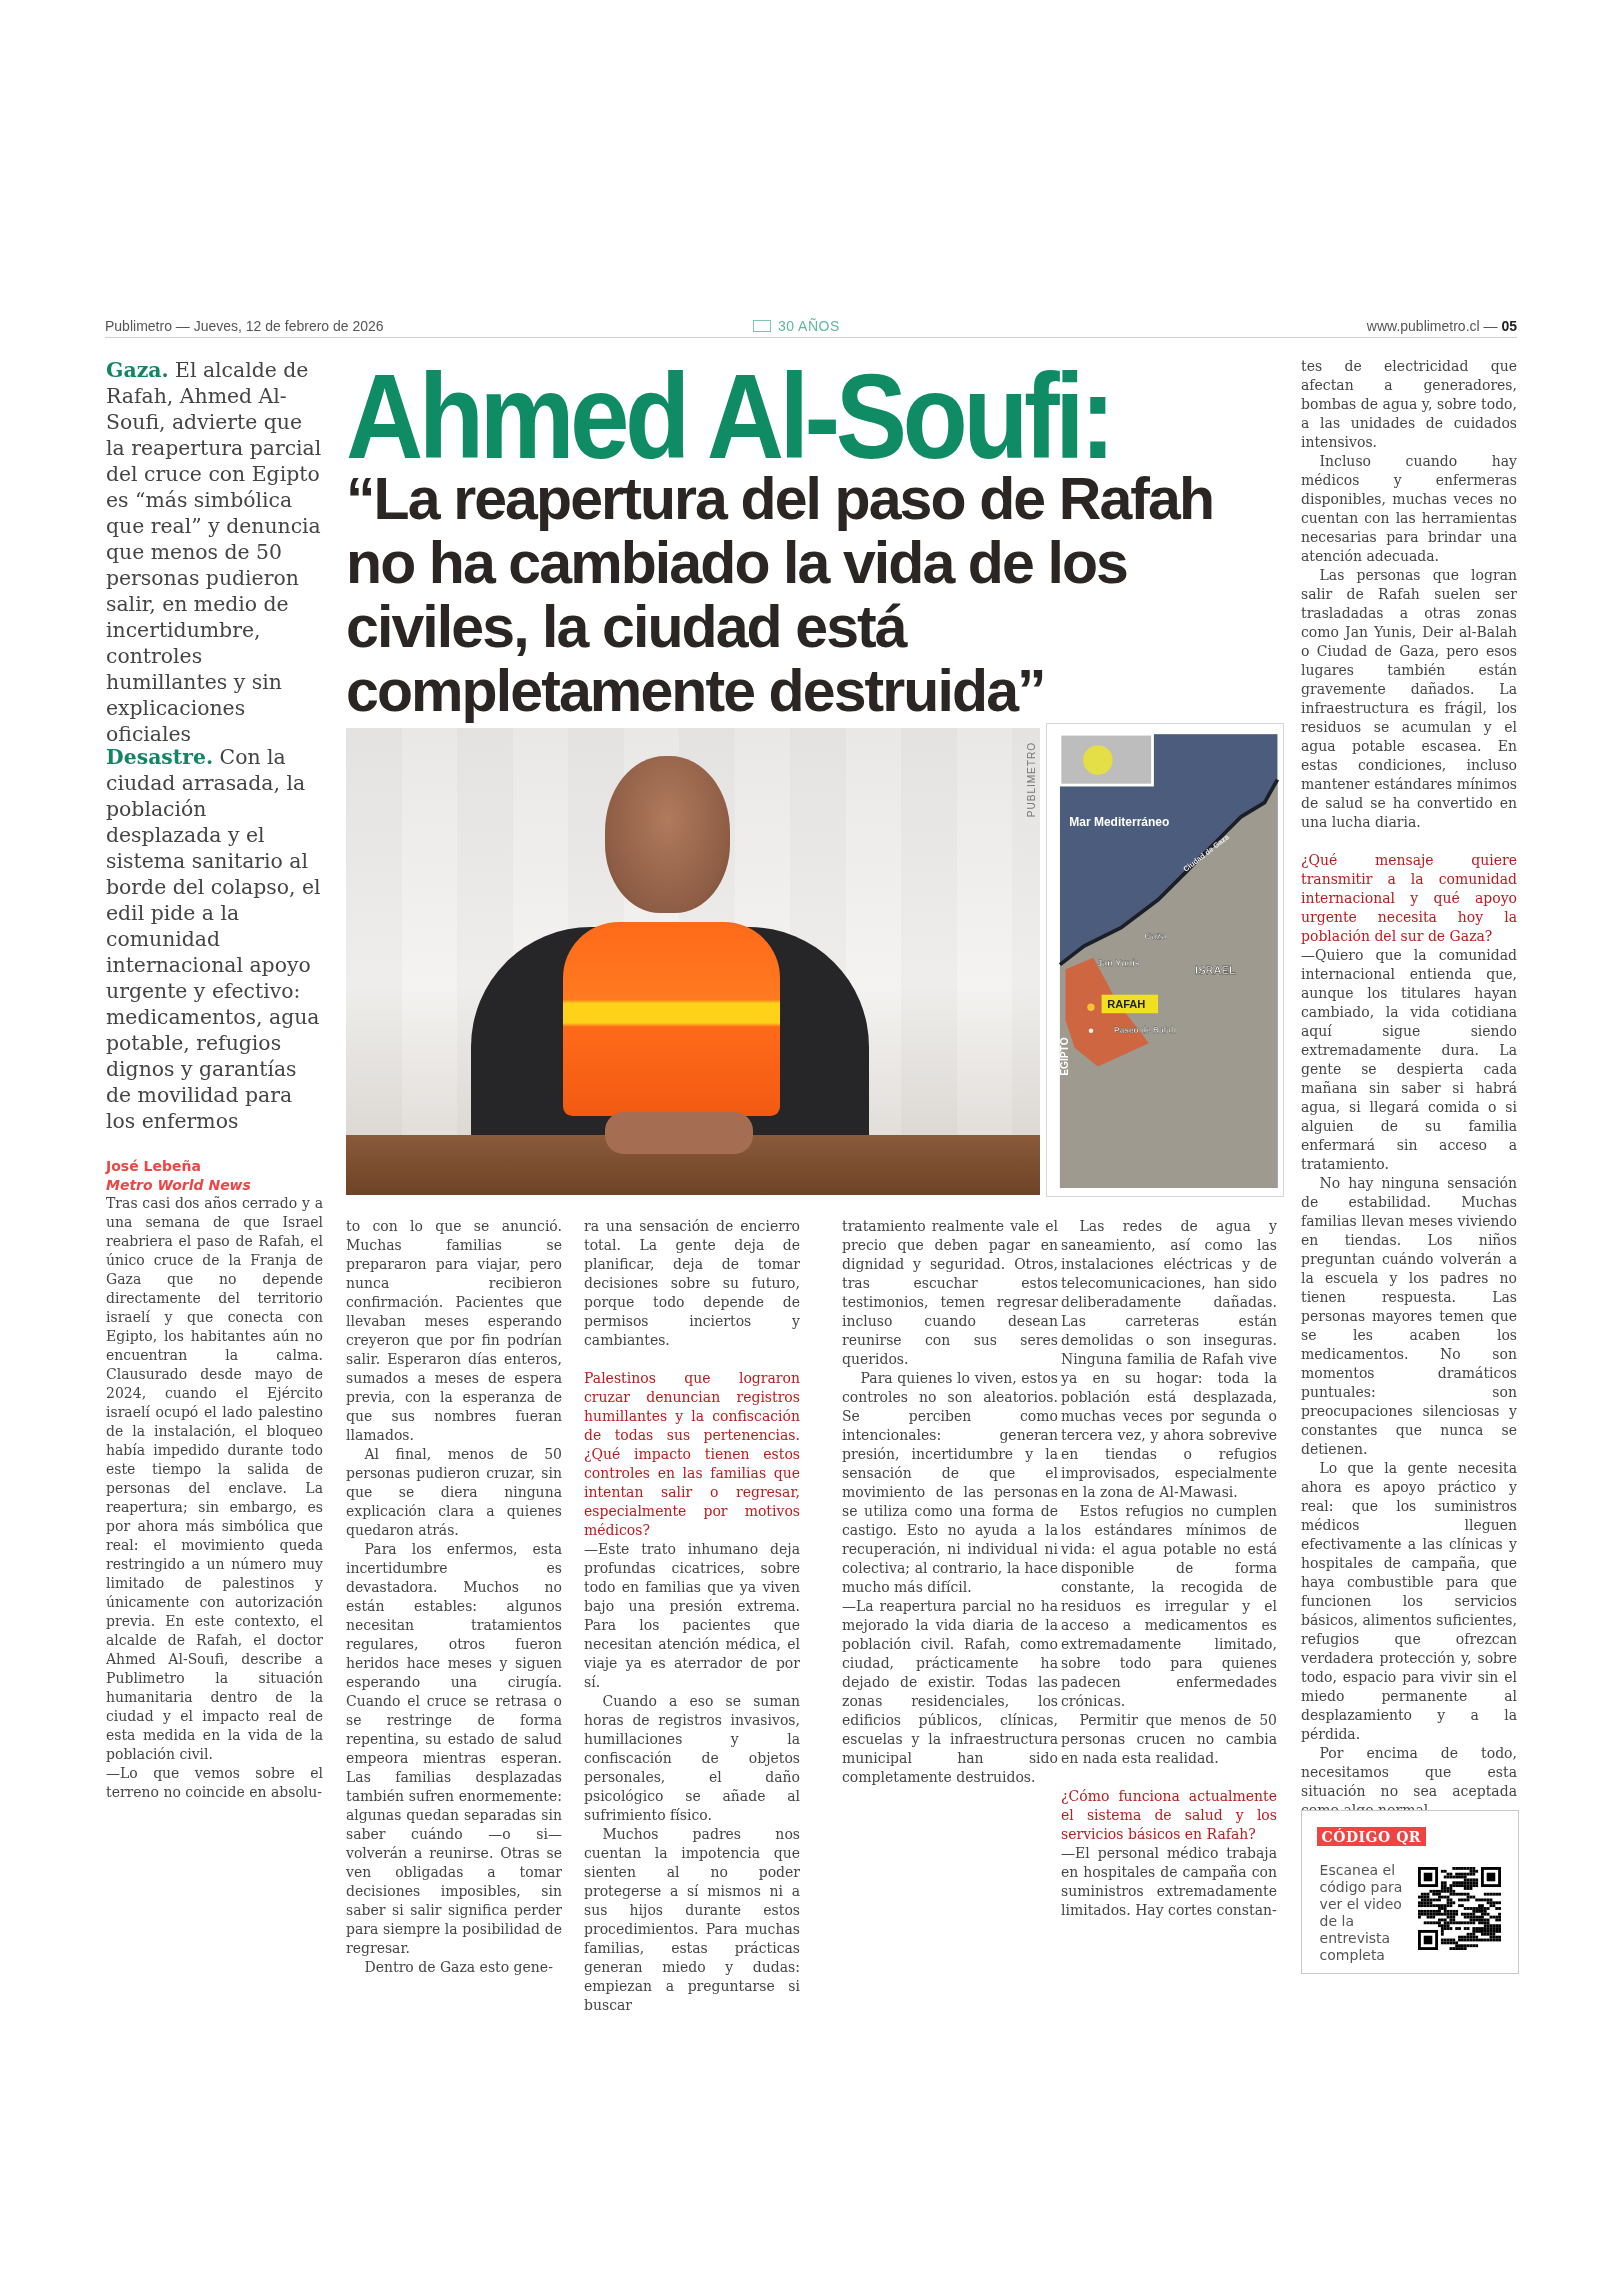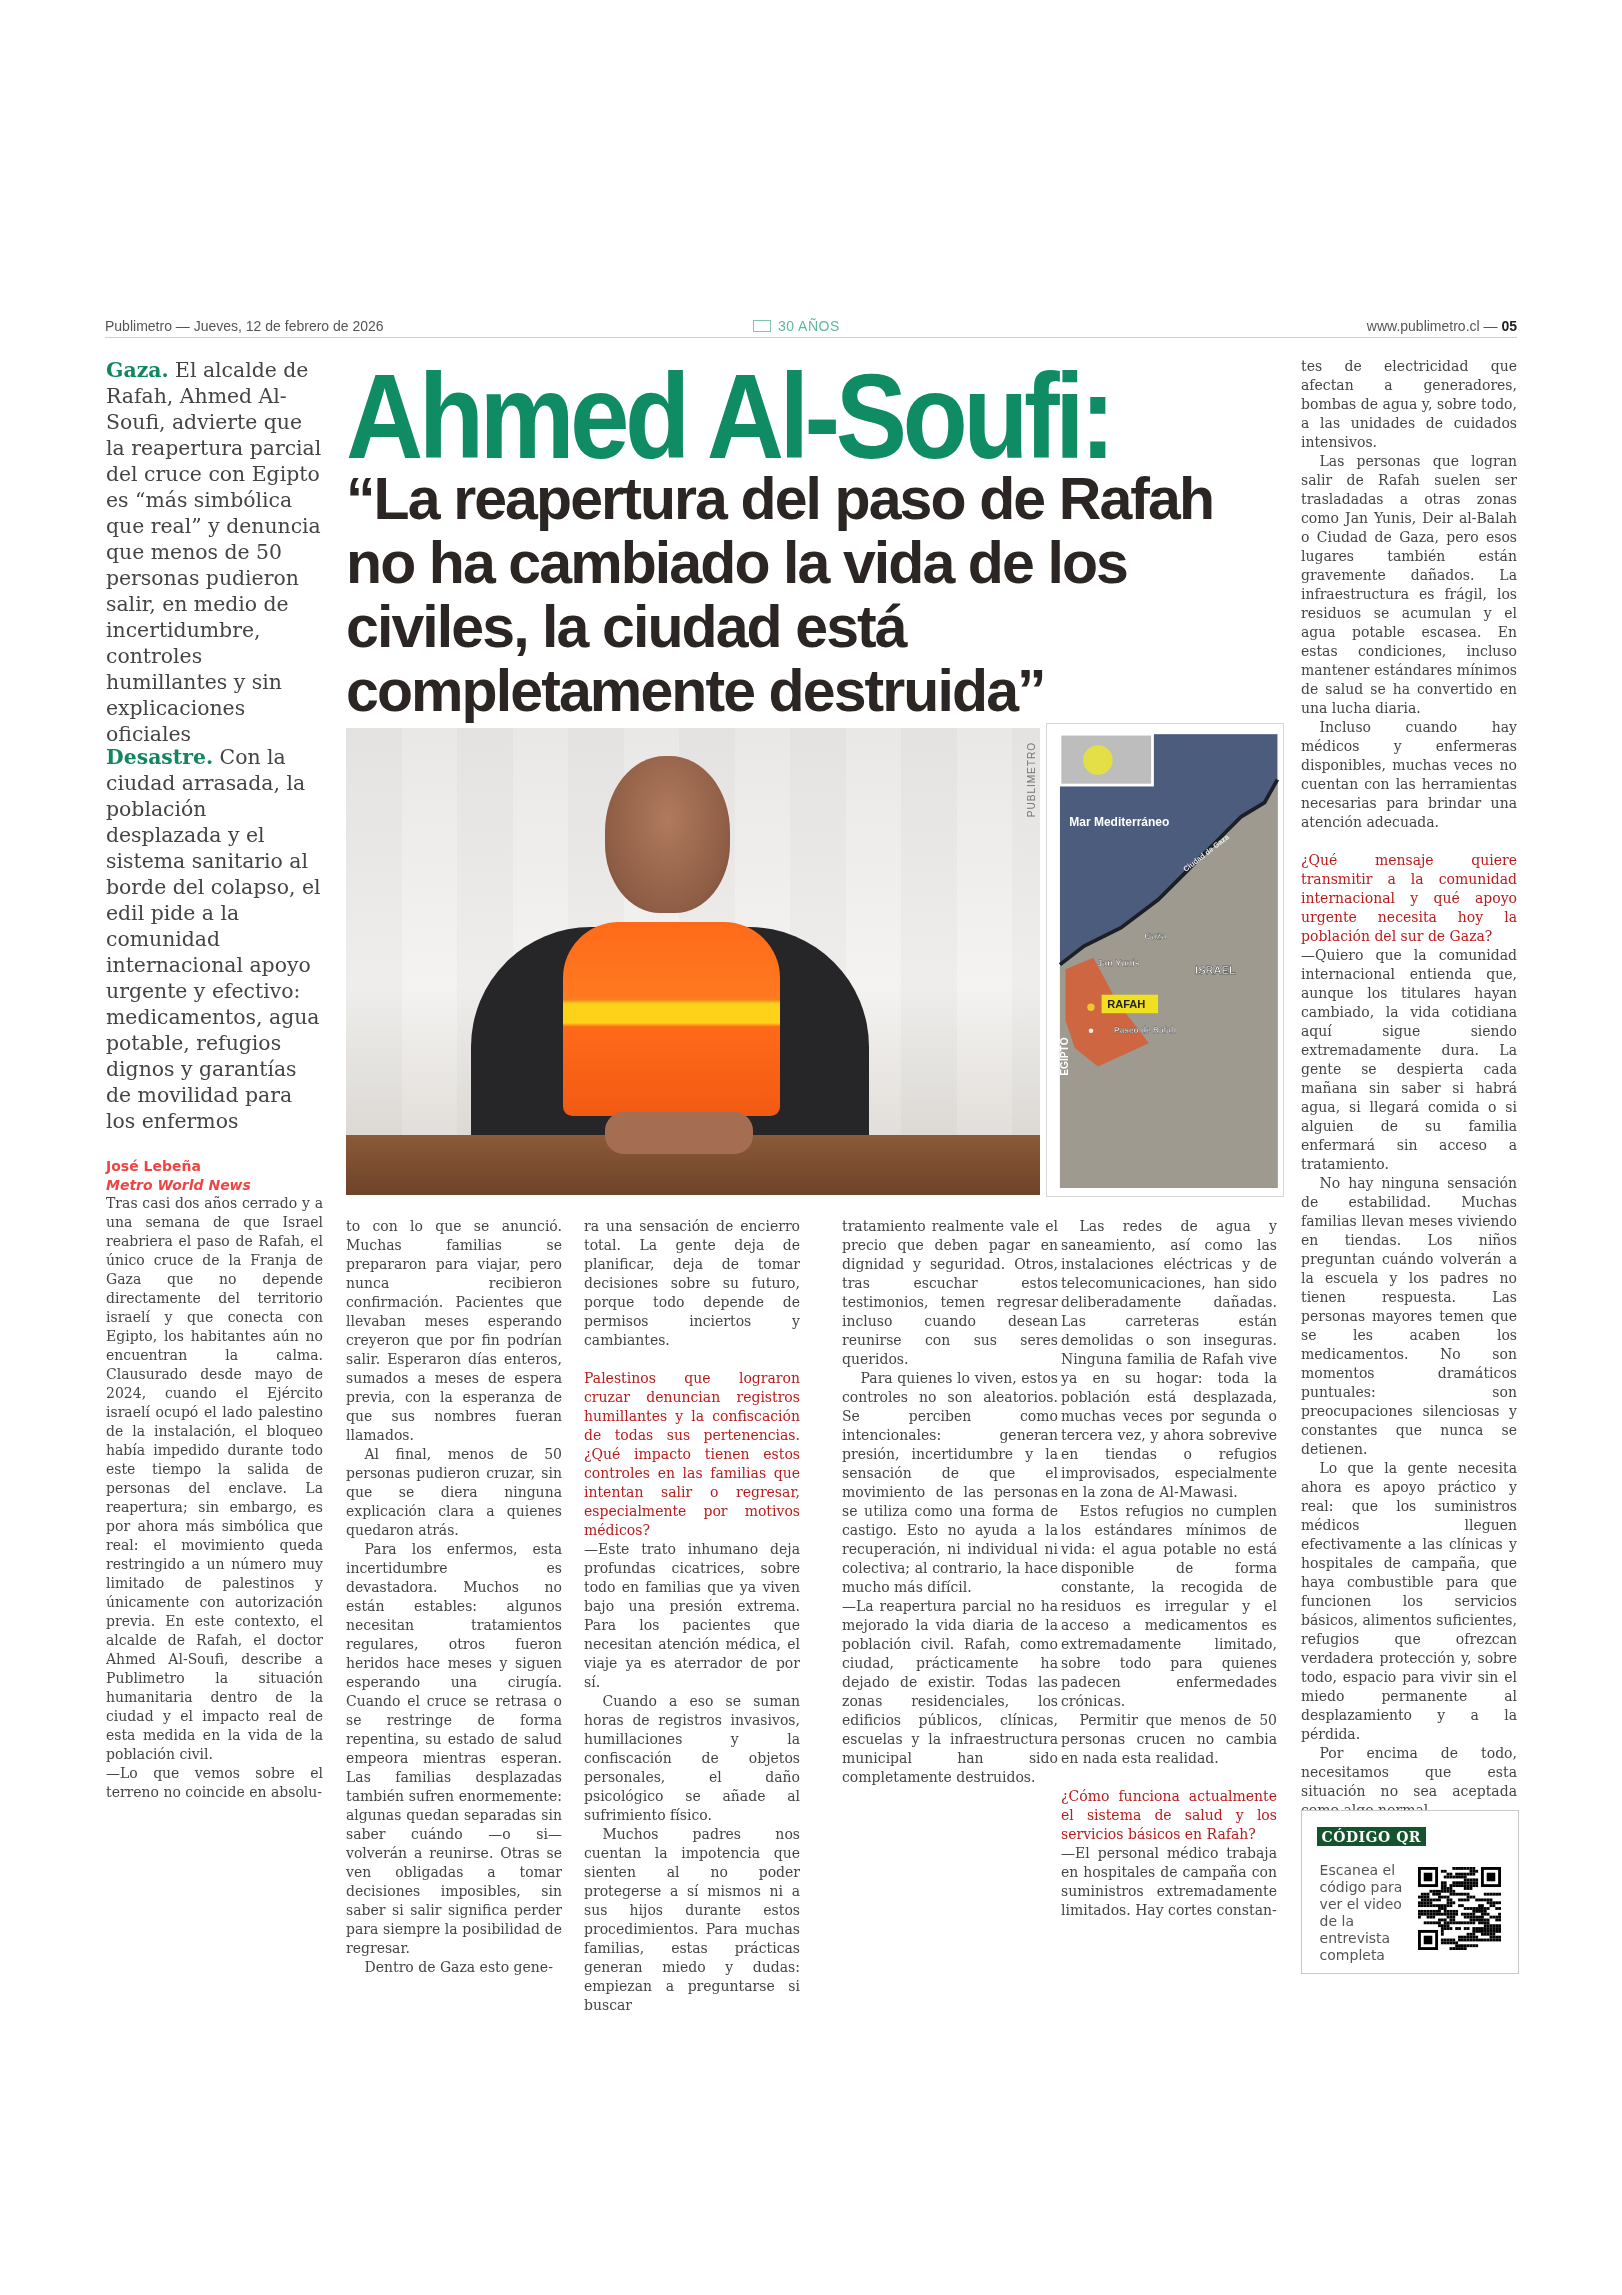--- a/index.html
+++ b/index.html
@@ -32,21 +32,21 @@
   .maplabel { font-family:"Liberation Sans",sans-serif; font-weight:bold; }
   
   .col { font-family: "DejaVu Serif", serif; font-size: 14px; line-height: 19px; color: #444; text-align: justify; hyphens: auto; }
   .col p { margin: 0; text-indent: 18.5px; }
   .col p.noind { text-indent: 0; }
   .col .q { font-weight: normal; color: #b91c1c; text-indent: 0; margin-top: 18.5px; }
   .byline { font-family: "DejaVu Sans", sans-serif; font-size: 14px; line-height: 18.5px; color: #ef4444; font-weight: bold; }
   .byline .org { font-style: italic; }
   
   .qrbox { left: 1301px; top: 1810px; width: 216px; height: 162px; border: 1.4px solid #c9c9c9; background:#fff; }
-  .qrtag { position:absolute; left:15px; top:15.7px; background:#14532d; color:#fff; font-family:"DejaVu Serif",serif; font-weight:bold; font-size:14px; padding:1.9px 4.6px; letter-spacing:0.5px; }
+  .qrtag { position:absolute; left:15px; top:15.7px; background:#ef4444; color:#fff; font-family:"DejaVu Serif",serif; font-weight:bold; font-size:14px; padding:1.9px 4.6px; letter-spacing:0.5px; }
   .qrtext { position:absolute; left:17.6px; top:51px; width:83px; font-family:"DejaVu Sans",sans-serif; font-size:14px; line-height:17px; color:#555; }
   .qrcode { position:absolute; left:116px; top:56px; width:83px; height:83px; }
 </style>
 </head>
 <body>
 
 <div class="abs hdr">
   <span class="left">Publimetro — Jueves, 12 de febrero de 2026</span>
   <span class="mid">
     <span style="display:inline-block;width:15.7px;height:10.2px;border:1.4px solid #7cc8ad;margin-right:2.8px;vertical-align:-0.9px;"></span>
@@ -130,22 +130,22 @@
   </div>
 <div class="abs col" id="col5" style="left:1061px; top:1217px; width:216px;">
     <p class="">Las redes de agua y saneamiento, así como las instalaciones eléctricas y de telecomunicaciones, han sido deliberadamente dañadas. Las carreteras están demolidas o son inseguras. Ninguna familia de Rafah vive ya en su hogar: toda la población está desplazada, muchas veces por segunda o tercera vez, y ahora sobrevive en tiendas o refugios improvisados, especialmente en la zona de Al-Mawasi.</p>
     <p class="">Estos refugios no cumplen los estándares mínimos de vida: el agua potable no está disponible de forma constante, la recogida de residuos es irregular y el acceso a medicamentos es extremadamente limitado, sobre todo para quienes padecen enfermedades crónicas.</p>
     <p class="">Permitir que menos de 50 personas crucen no cambia en nada esta realidad.</p>
     <p class="q">¿Cómo funciona actualmente el sistema de salud y los servicios básicos en Rafah?</p>
     <p class="noind">—El personal médico trabaja en hospitales de campaña con suministros extremadamente limitados. Hay cortes constan-</p>
   </div>
 <div class="abs col" id="col6" style="left:1301px; top:357px; width:216px;">
     <p class="noind">tes de electricidad que afectan a generadores, bombas de agua y, sobre todo, a las unidades de cuidados intensivos.</p>
+    <p class="">Incluso cuando hay médicos y enfermeras disponibles, muchas veces no cuentan con las herramientas necesarias para brindar una atención adecuada.</p>
     <p class="">Las personas que logran salir de Rafah suelen ser trasladadas a otras zonas como Jan Yunis, Deir al-Balah o Ciudad de Gaza, pero esos lugares también están gravemente dañados. La infraestructura es frágil, los residuos se acumulan y el agua potable escasea. En estas condiciones, incluso mantener estándares mínimos de salud se ha convertido en una lucha diaria.</p>
-    <p class="">Incluso cuando hay médicos y enfermeras disponibles, muchas veces no cuentan con las herramientas necesarias para brindar una atención adecuada.</p>
     <p class="q">¿Qué mensaje quiere transmitir a la comunidad internacional y qué apoyo urgente necesita hoy la población del sur de Gaza?</p>
     <p class="noind">—Quiero que la comunidad internacional entienda que, aunque los titulares hayan cambiado, la vida cotidiana aquí sigue siendo extremadamente dura. La gente se despierta cada mañana sin saber si habrá agua, si llegará comida o si alguien de su familia enfermará sin acceso a tratamiento.</p>
     <p class="">No hay ninguna sensación de estabilidad. Muchas familias llevan meses viviendo en tiendas. Los niños preguntan cuándo volverán a la escuela y los padres no tienen respuesta. Las personas mayores temen que se les acaben los medicamentos. No son momentos dramáticos puntuales: son preocupaciones silenciosas y constantes que nunca se detienen.</p>
     <p class="">Lo que la gente necesita ahora es apoyo práctico y real: que los suministros médicos lleguen efectivamente a las clínicas y hospitales de campaña, que haya combustible para que funcionen los servicios básicos, alimentos suficientes, refugios que ofrezcan verdadera protección y, sobre todo, espacio para vivir sin el miedo permanente al desplazamiento y a la pérdida.</p>
     <p class="">Por encima de todo, necesitamos que esta situación no sea aceptada como algo normal.</p>
   </div>
 
 <div class="abs qrbox">
   <div class="qrtag">CÓDIGO QR</div>
   <div class="qrtext">Escanea el código para ver el video de la entrevista completa</div>

